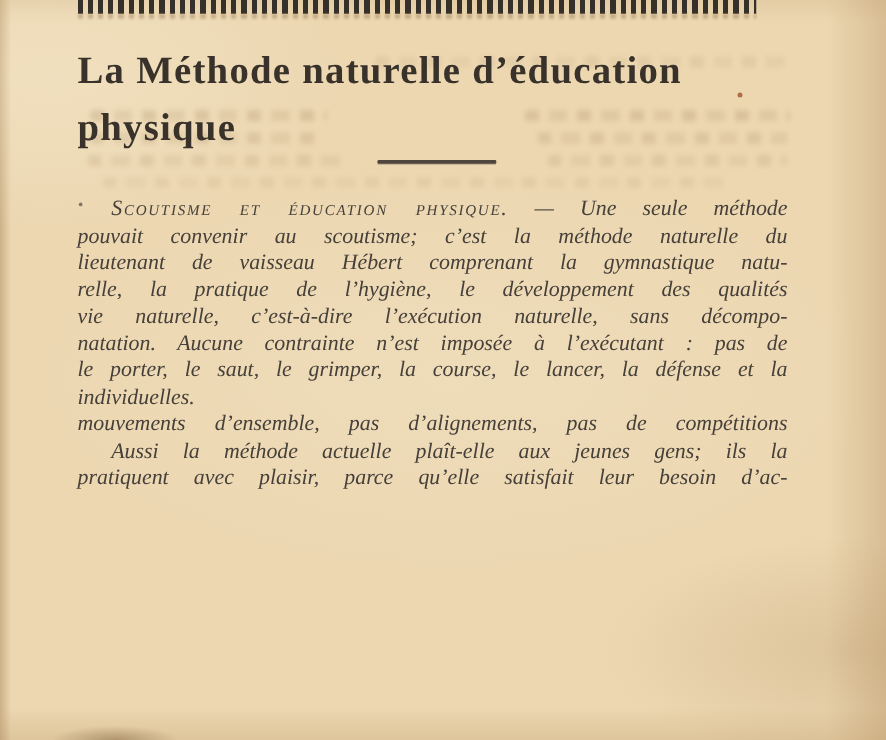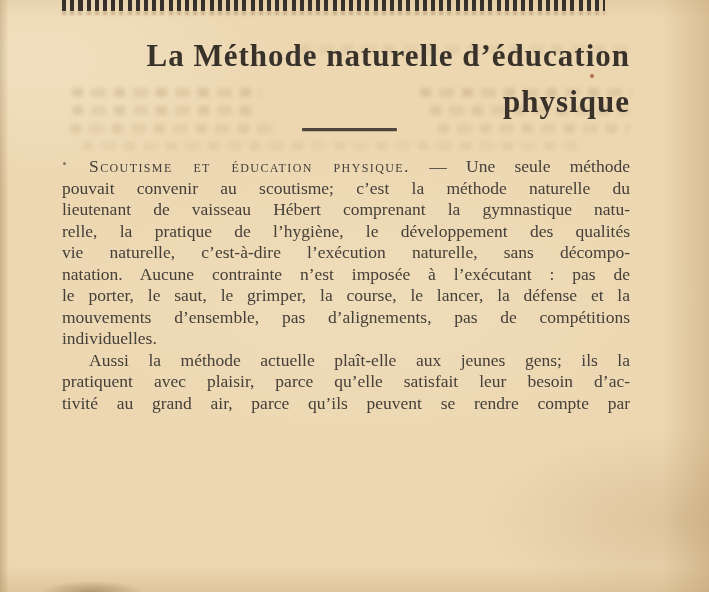--- a/index.html
+++ b/index.html
@@ -28,38 +28,38 @@
   }
   .top-border-smudge{
     position:absolute;left:62px;top:11px;width:543px;height:4px;
     background:repeating-linear-gradient(90deg,
       rgba(140,110,70,.38) 0 4.1px, rgba(140,110,70,0) 4.1px 8.2px);
     filter:blur(1px);
   }
 
   .title{
     position:absolute;left:62px;top:33px;width:568px;
-    text-align:right;font-weight:bold;
+    text-align:left;font-weight:bold;
     font-size:31px;line-height:46px;letter-spacing:1px;
     color:var(--title_ink,#38322b);
   }
 
   .title-rule{
     position:absolute;left:302px;top:128px;width:95px;height:2.5px;
     background:var(--accent_rule,#4e463c);border-radius:1px;
     box-shadow:0 1px 0 rgba(78,70,60,.25);
   }
 
   .article{
     position:absolute;left:62px;top:156px;width:568px;
     font-size:17.5px;color:var(--ink,#46403a);
   }
   .line{
     text-align:justify;text-align-last:justify;
-    line-height:21.5px;height:21.5px;white-space:normal;
+    line-height:21.5px;height:21.5px;white-space:normal;font-style:italic;
   }
   .line.no-just{text-align-last:left;}
   .line.indent{text-indent:27px;}
   .lead{font-variant:small-caps;letter-spacing:1.4px;}
 
   
   .bleed{
     position:absolute;height:9px;border-radius:3px;
     background:repeating-linear-gradient(90deg,
       rgba(150,116,76,.55) 0 11px, rgba(150,116,76,0) 11px 19px,
@@ -109,22 +109,21 @@
   <div class="title-rule"></div>
 
   <div class="article">
       <div class="line indent"><span class="lead">Scoutisme et éducation physique.</span><span> — Une seule méthode</span></div>
       <div class="line">pouvait convenir au scoutisme; c’est la méthode naturelle du</div>
       <div class="line">lieutenant de vaisseau Hébert comprenant la gymnastique natu-</div>
       <div class="line">relle, la pratique de l’hygiène, le développement des qualités</div>
       <div class="line">vie naturelle, c’est-à-dire l’exécution naturelle, sans décompo-</div>
       <div class="line">natation. Aucune contrainte n’est imposée à l’exécutant : pas de</div>
       <div class="line">le porter, le saut, le grimper, la course, le lancer, la défense et la</div>
+      <div class="line no-just">individuelles.</div>
       <div class="line">mouvements d’ensemble, pas d’alignements, pas de compétitions</div>
-      <div class="line no-just">individuelles.</div>
       <div class="line indent">Aussi la méthode actuelle plaît-elle aux jeunes gens; ils la</div>
       <div class="line">pratiquent avec plaisir, parce qu’elle satisfait leur besoin d’ac-</div>
-      <div class="line">tivité au grand air, parce qu’ils peuvent se rendre compte par</div>
     </div>
 
   <div class="speck-red"></div>
   <div class="speck-ink"></div>
 </div>
 
 </body></html>

